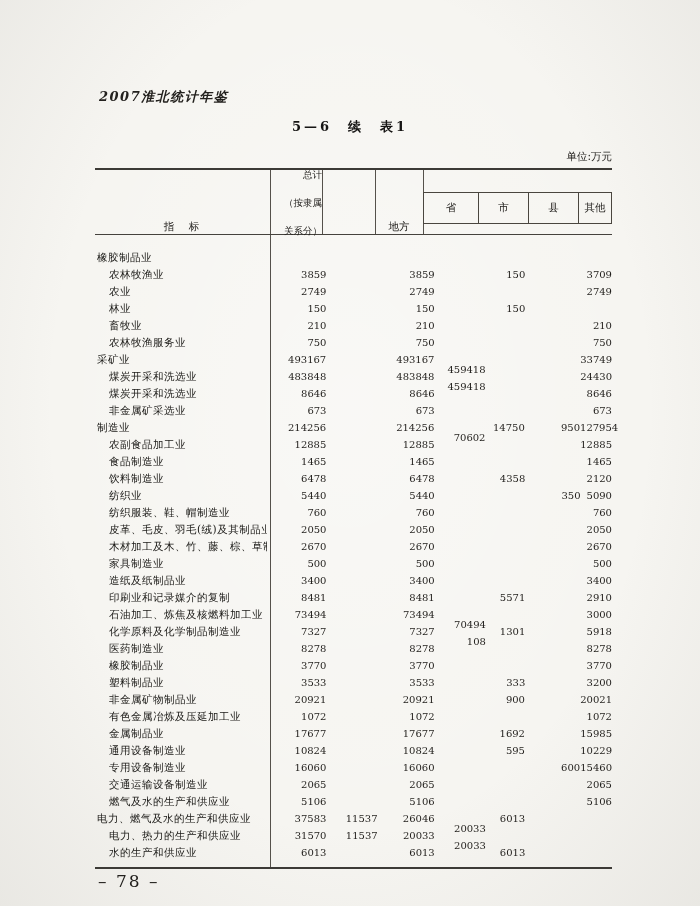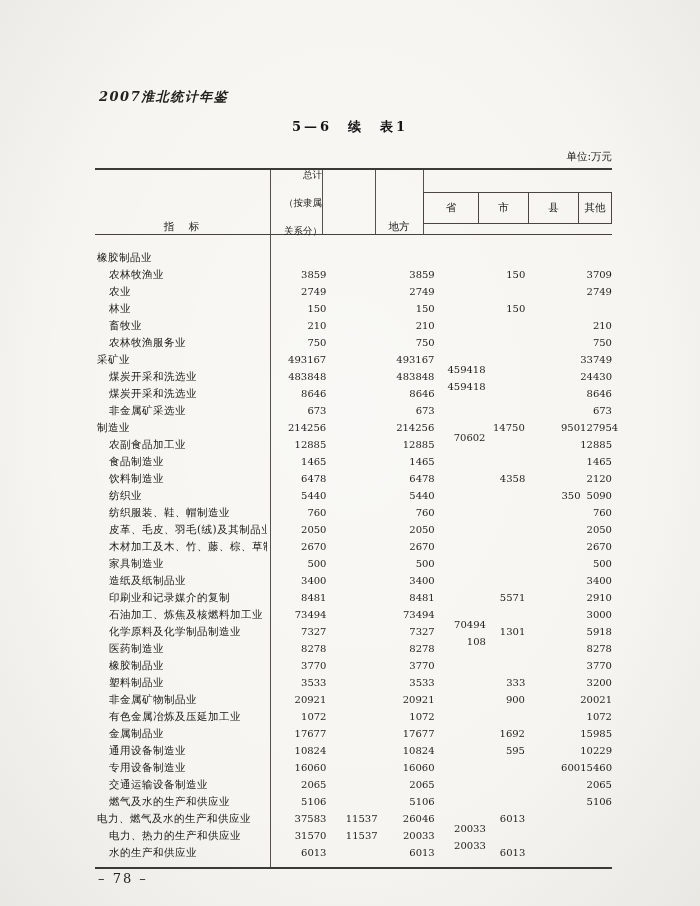--- a/index.html
+++ b/index.html
@@ -76,21 +76,21 @@
   .indent-1{padding-left:14px;}
   .cell.num{
     box-sizing:border-box;text-align:right;
     font-size:10px;color:#201e1b;
     font-family:"DejaVu Serif","Liberation Serif",serif;
   }
   .c0{width:60px;} .c1{width:52px;} .c2{width:58px;} .c3{width:52px;margin-top:20px;}
   .c4{width:40px;} .c5{width:48px;margin-left:8px;} .c6{width:32px;}
   .page-number{
     position:absolute;left:98px;top:871px;
-    font-size:13px;letter-spacing:2px;color:#23211e;
+    font-size:17px;letter-spacing:2px;color:#23211e;
   }
 </style>
 </head>
 <body>
 
 <div class="scan-tone"></div>
 
 <div class="book-title">2007淮北统计年鉴</div>
 <div class="table-title">5—6　续　表1</div>
 <div class="unit-label">单位:万元</div>

